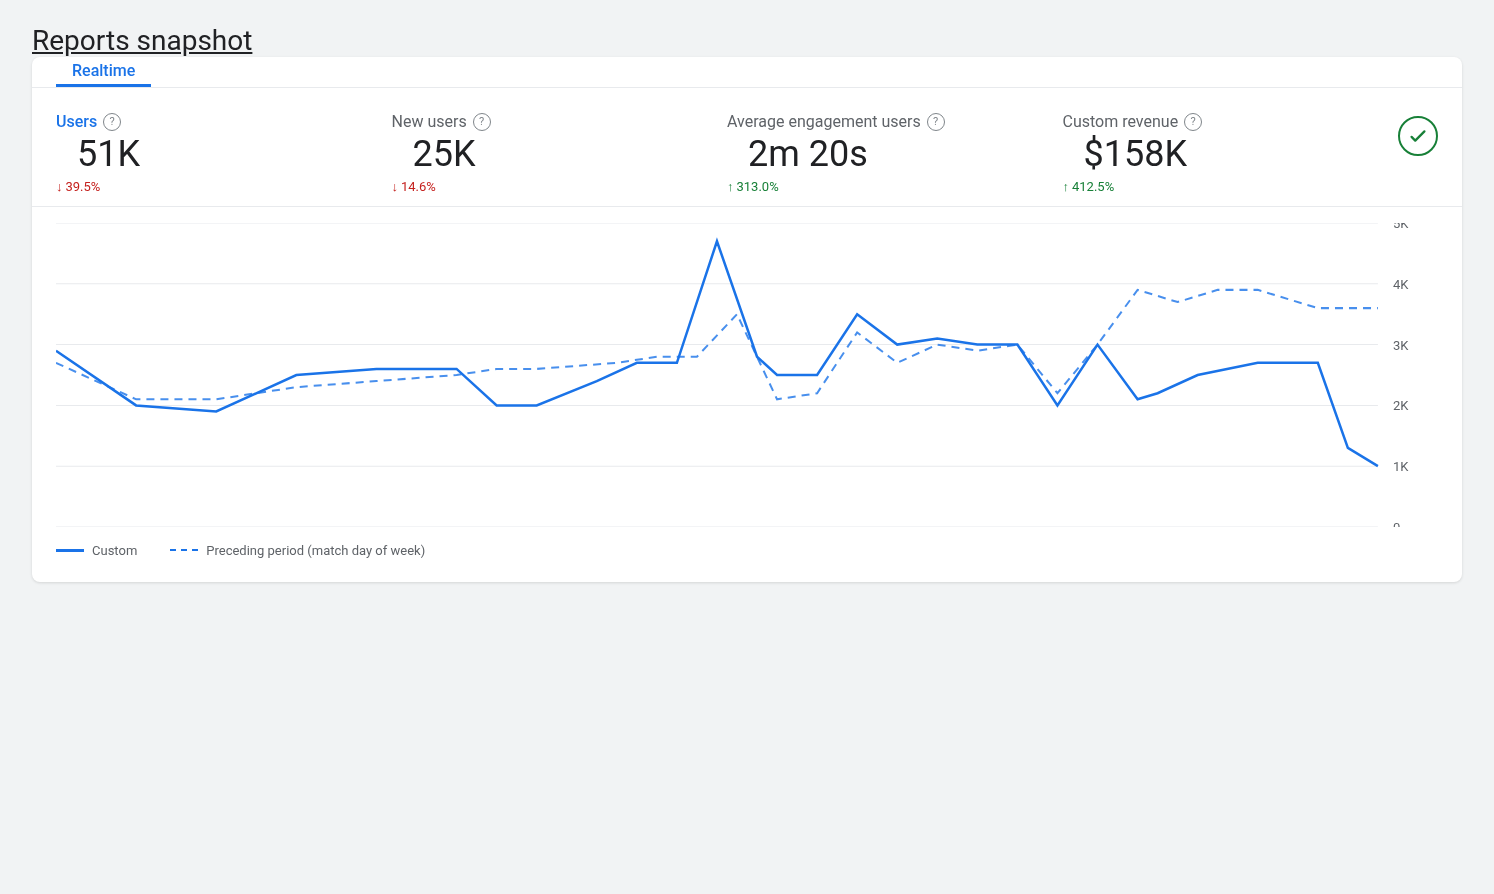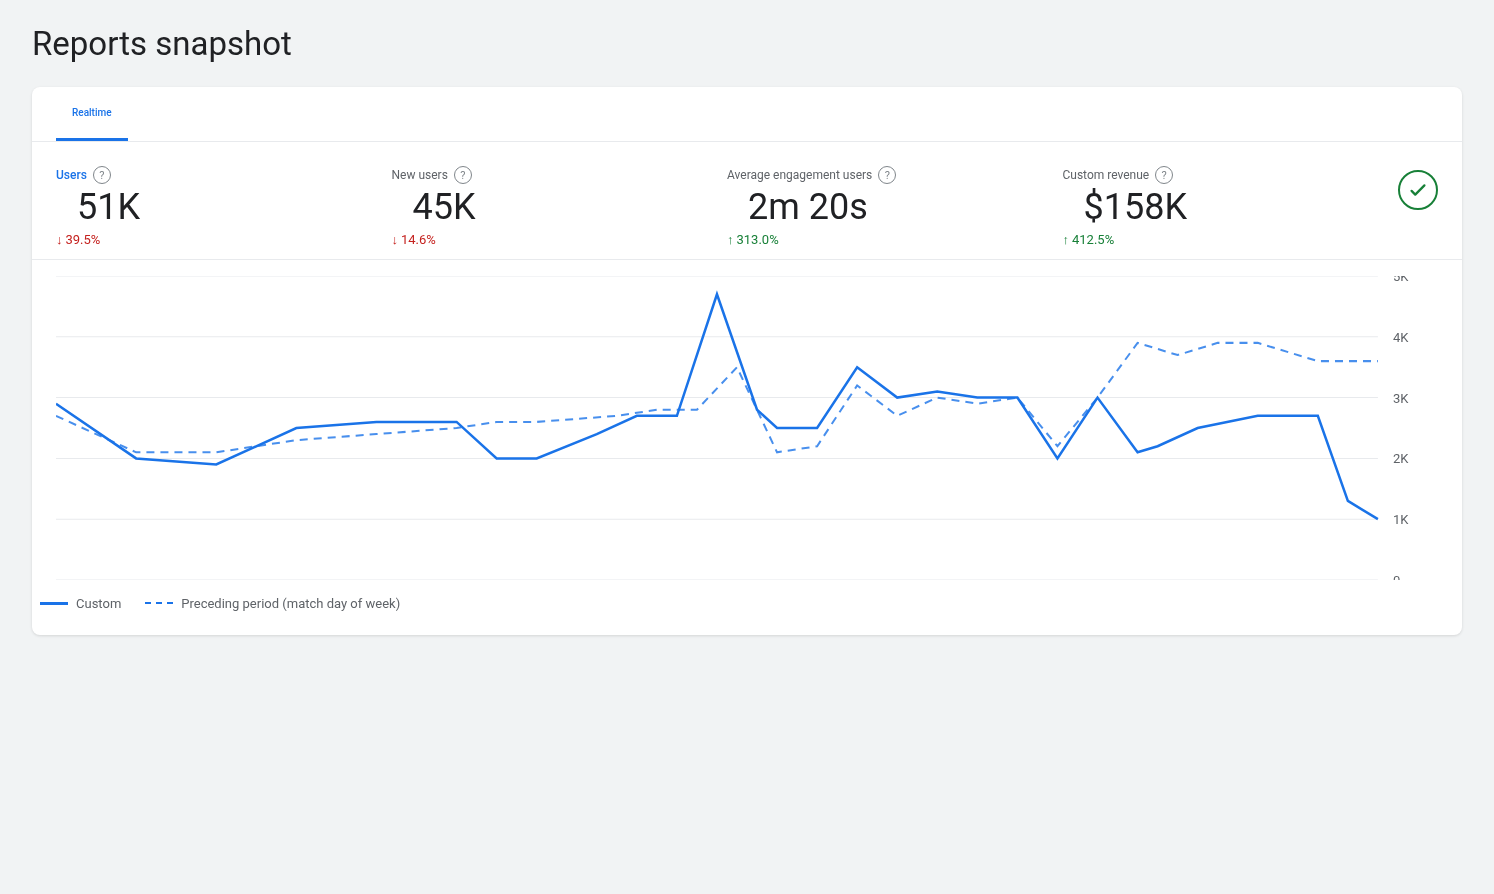--- a/index.html
+++ b/index.html
@@ -3,40 +3,40 @@
   <meta charset="utf-8">
   <style>
     * { box-sizing: border-box; margin: 0; padding: 0; }
     body {
       background: #f1f3f4;
       font-family: 'Google Sans', Roboto, Arial, sans-serif;
       color: #202124;
       padding: 24px 32px;
     }
     .page-title {
-      font-size: 33px;
+      font-size: 28px;
       font-weight: 400;
       color: #202124;
-      margin-bottom: 24px;
+      text-decoration: underline;
     }
     .card {
       background: #fff;
       border-radius: 8px;
       padding: 0 0 24px 0;
       box-shadow: 0 1px 3px rgba(0,0,0,0.12);
       overflow: hidden;
     }
     .tab-bar {
       display: flex;
       border-bottom: 1px solid #e8eaed;
       padding: 0 24px;
     }
     .tab-item {
-      padding: 20px 16px;
-      font-size: 10px;
+      padding: 4px 16px;
+      font-size: 16px;
       cursor: pointer;
       border-bottom: 3px solid transparent;
       color: #5f6368;
     }
     .tab-item.active {
       border-bottom: 3px solid #1a73e8;
       color: #1a73e8;
       font-weight: 500;
     }
     .metrics-row {
@@ -49,21 +49,21 @@
       flex: 1;
       padding-right: 32px;
     }
     .metric-label-row {
       display: flex;
       align-items: center;
       gap: 6px;
       margin-bottom: 4px;
     }
     .metric-label {
-      font-size: 12px;
+      font-size: 16px;
       color: #5f6368;
     }
     .metric-label.active {
       color: #1a73e8;
       font-weight: 500;
     }
     .info-icon {
       width: 18px;
       height: 18px;
       border: 1.5px solid #80868b;
@@ -113,22 +113,22 @@
       position: relative;
       height: 320px;
     }
     .chart-svg {
       width: 100%;
       height: 100%;
     }
     .legend-row {
       display: flex;
       align-items: flex-start;
-      gap: 24px;
-      padding: 16px 24px 0 8px;
+      gap: 33px;
+      padding: 16px 24px 0 24px;
     }
     .legend-item {
       display: flex;
       align-items: center;
       gap: 8px;
       font-size: 13px;
       color: #5f6368;
     }
     .legend-line-solid {
       width: 28px;
@@ -164,21 +164,21 @@
         <span>↓</span>
         <span>39.5%</span>
       </div>
     </div>
 
     <div class="metric-item">
       <div class="metric-label-row">
         <span class="metric-label">New users</span>
         <span class="info-icon">?</span>
       </div>
-      <div class="metric-value">45K</div>
+      <div class="metric-value">25K</div>
       <div class="metric-change down">
         <span>↓</span>
         <span>14.6%</span>
       </div>
     </div>
 
     <div class="metric-item">
       <div class="metric-label-row">
         <span class="metric-label">Average engagement users</span>
         <span class="info-icon">?</span>

